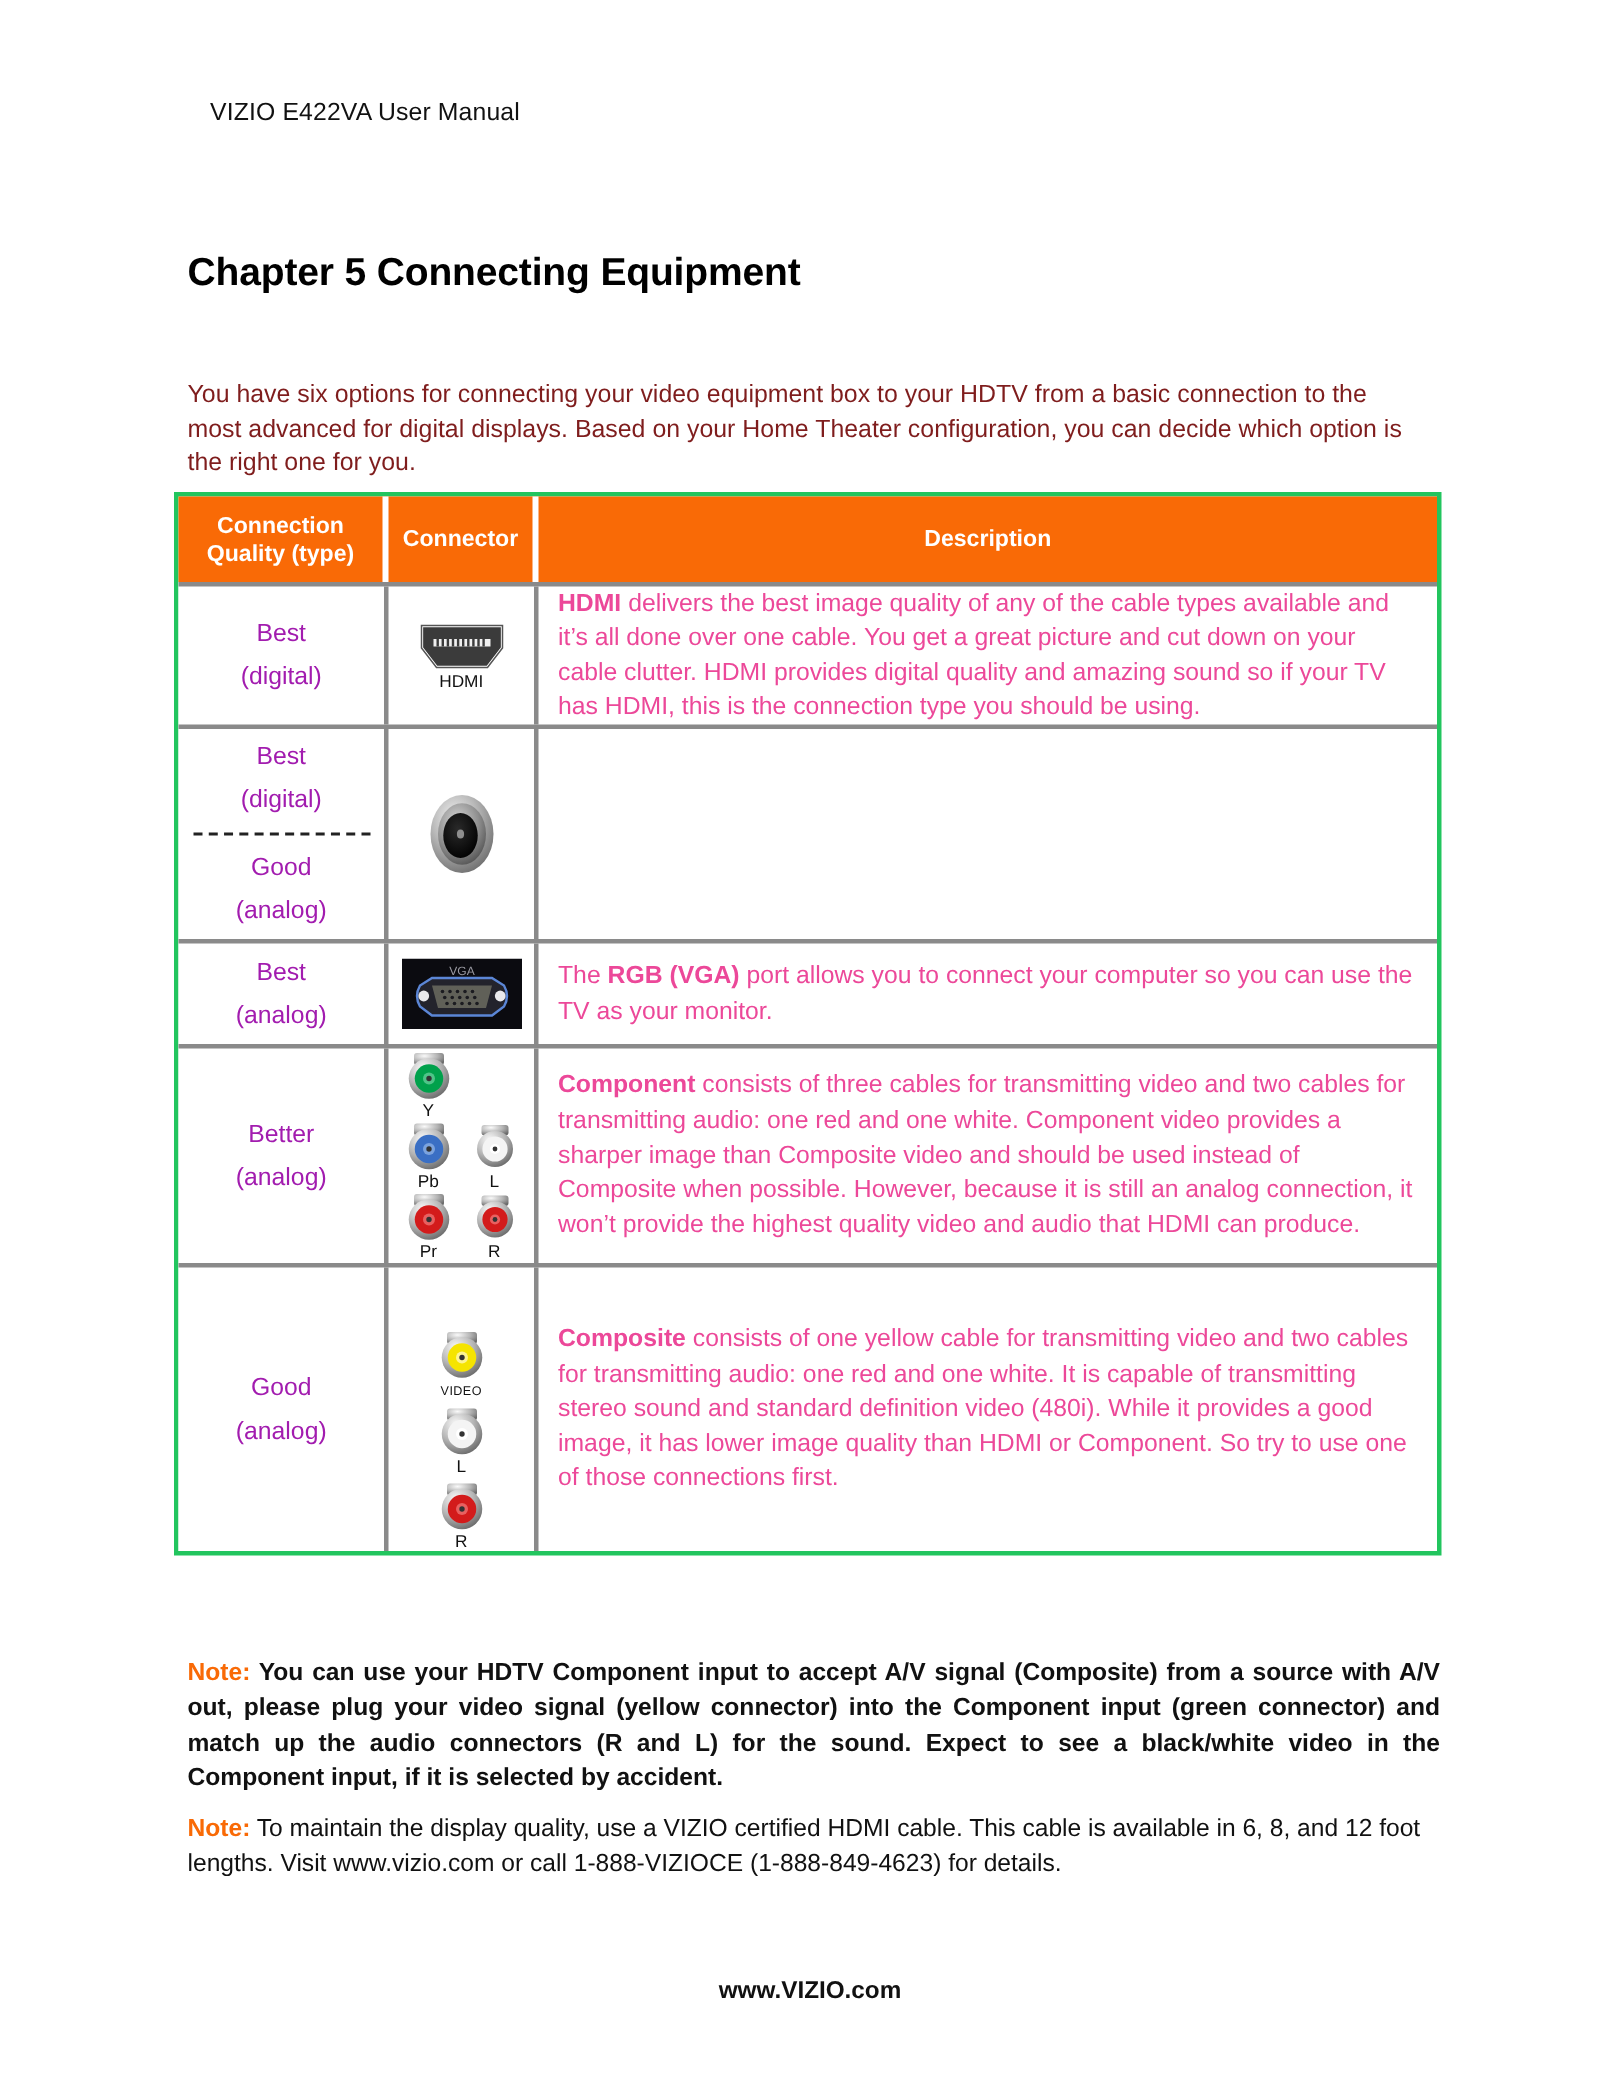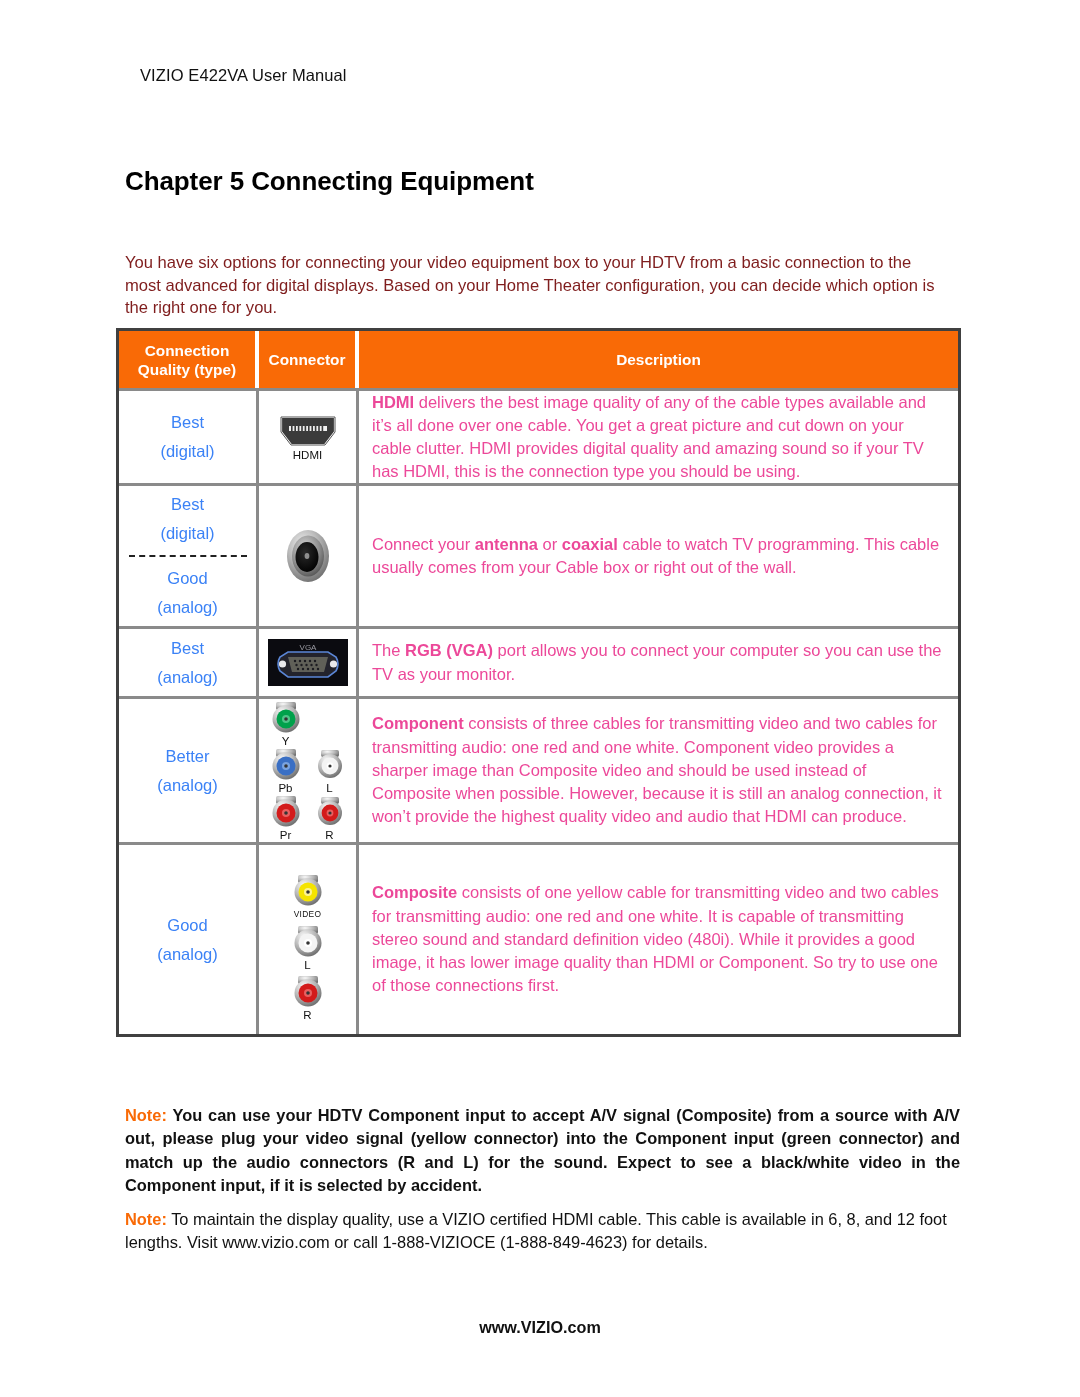--- a/index.html
+++ b/index.html
@@ -68,21 +68,21 @@
     position: absolute;
     left: 116px;
     top: 328px;
     width: 845px;
     border-collapse: separate;
     border-spacing: 0;
     background: #ffffff;
     box-sizing: border-box;
   }
   .conn-table .outer {
-    border: 3px solid #404040;
+    border: 3px solid #22c55e;
     box-sizing: border-box;
   }
   .tbl-head {
     display: flex;
     height: 57px;
     background: #f96a06;
   }
   .tbl-head .hcell {
     display: flex;
     align-items: center;
@@ -107,21 +107,21 @@
   .cell-qual {
     width: 140px;
     box-sizing: border-box;
     border-right: 3px solid #8a8a8a;
     display: flex;
     flex-direction: column;
     align-items: center;
     justify-content: center;
     font-size: 16.5px;
     line-height: 29px;
-    color: #3b82f6;
+    color: #a21caf;
     text-align: center;
   }
   .cell-conn {
     width: 100px;
     box-sizing: border-box;
     border-right: 3px solid #8a8a8a;
     display: flex;
     align-items: center;
     justify-content: center;
   }
@@ -287,23 +287,20 @@
               <radialGradient id="coaxIn" cx="42%" cy="36%" r="70%">
                 <stop offset="0%" stop-color="#2a2a2a"></stop>
                 <stop offset="100%" stop-color="#000000"></stop>
               </radialGradient>
             </defs>
             <ellipse cx="28" cy="32" rx="21" ry="26" fill="url(#coaxOuter)"></ellipse>
             <ellipse cx="28" cy="32" rx="16" ry="20.5" fill="url(#coaxMid)"></ellipse>
             <ellipse cx="27" cy="33" rx="11.5" ry="15" fill="url(#coaxIn)"></ellipse>
             <ellipse cx="27" cy="32" rx="2.4" ry="3" fill="#8e8e8e"></ellipse>
           </svg>
-        </div>
-        <div class="cell-desc">
-          <div class="txt"><span>Connect your </span><b>antenna</b><span> or </span><b>coaxial</b><span> cable to watch TV programming. This cable usually comes from your Cable box or right out of the wall.</span></div>
         </div>
       </div>
 
       <div class="tbl-row" style="height:70px;">
         <div class="cell-qual">
           <span>Best</span>
           <span>(analog)</span>
         </div>
         <div class="cell-conn">
           <svg class="art" width="80" height="47" viewBox="0 0 80 47">
@@ -413,21 +410,21 @@
         <div class="cell-desc">
           <div class="txt"><b>Component</b><span> consists of three cables for transmitting video and two cables for transmitting audio: one red and one white. Component video provides a sharper image than Composite video and should be used instead of Composite when possible. However, because it is still an analog connection, it won’t provide the highest quality video and audio that HDMI can produce.</span></div>
         </div>
       </div>
 
       <div class="tbl-row" style="height:192px;">
         <div class="cell-qual">
           <span>Good</span>
           <span>(analog)</span>
         </div>
-        <div class="cell-conn" style="align-items:center;padding-top:14px;">
+        <div class="cell-conn" style="align-items:flex-end;padding-top:14px;">
           <div>
             <div class="jack-col">
               <svg width="36" height="34" viewBox="0 0 36 34">
                 <rect x="8" y="2" width="20" height="8" rx="2" fill="url(#rcaBody)"></rect>
                 <circle cx="18" cy="19" r="13.5" fill="url(#rcaBody)"></circle>
                 <circle cx="18" cy="19" r="9.5" fill="#f5e400"></circle>
                 <circle cx="18" cy="19" r="4" fill="#fdf492"></circle>
                 <circle cx="18" cy="19" r="1.8" fill="#333"></circle>
               </svg>
               <div class="jack-label tiny">VIDEO</div>

